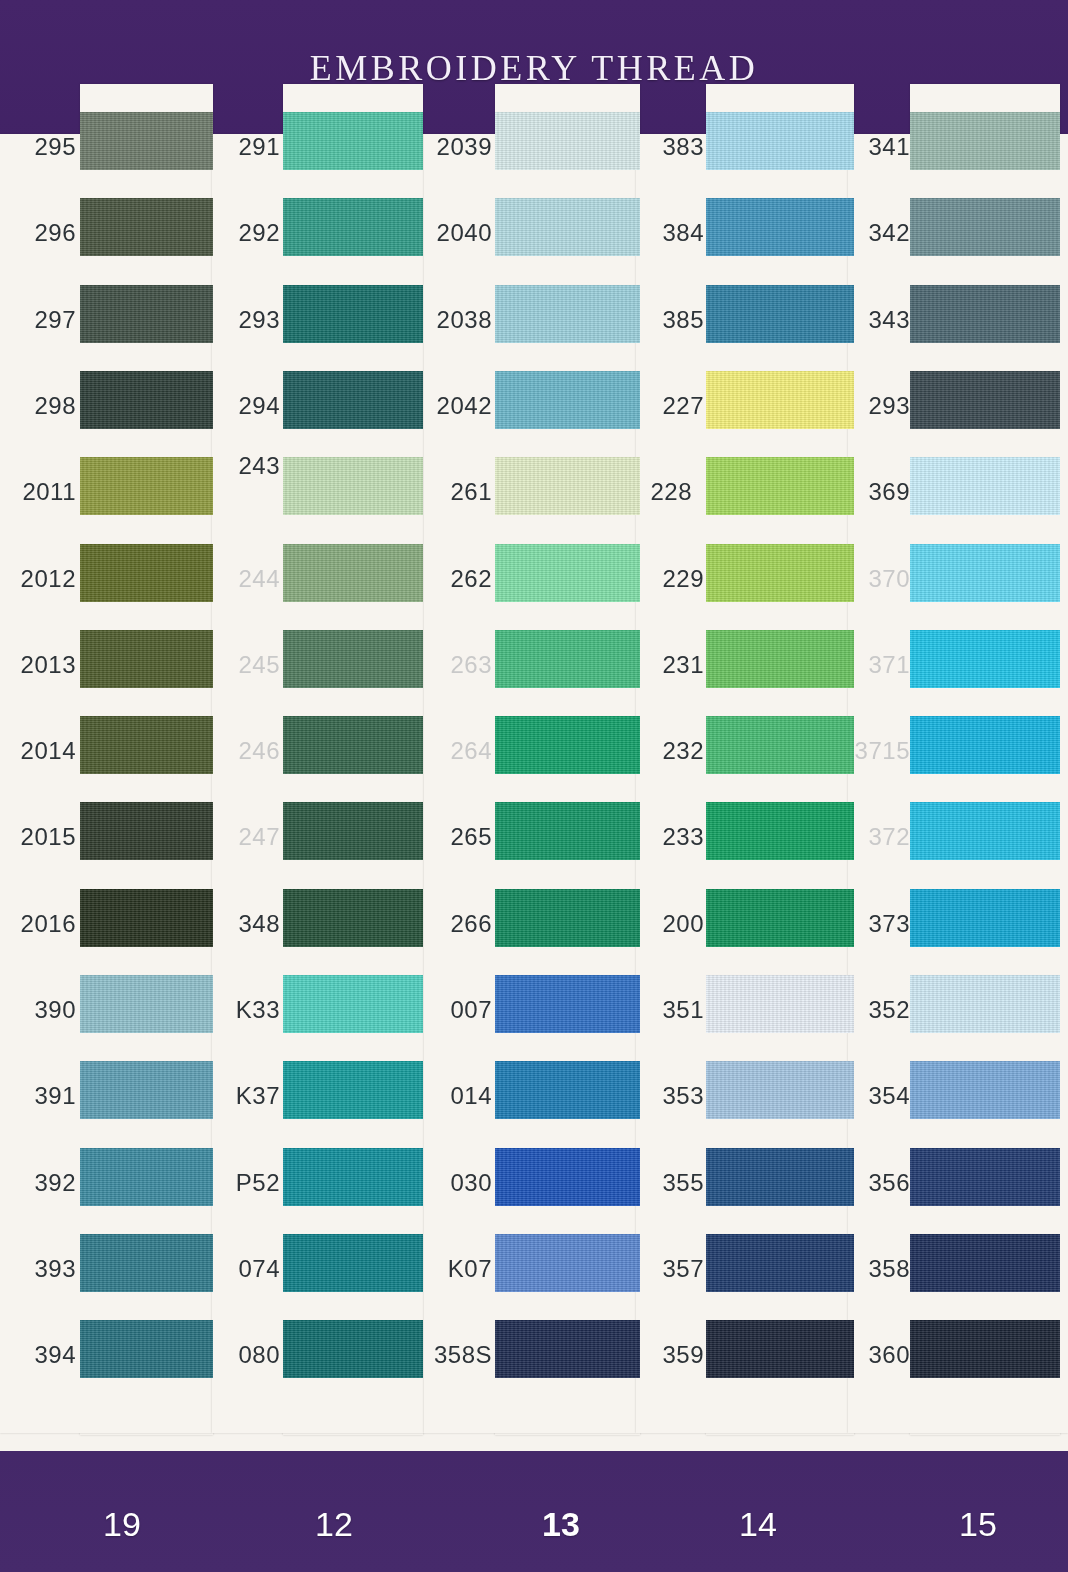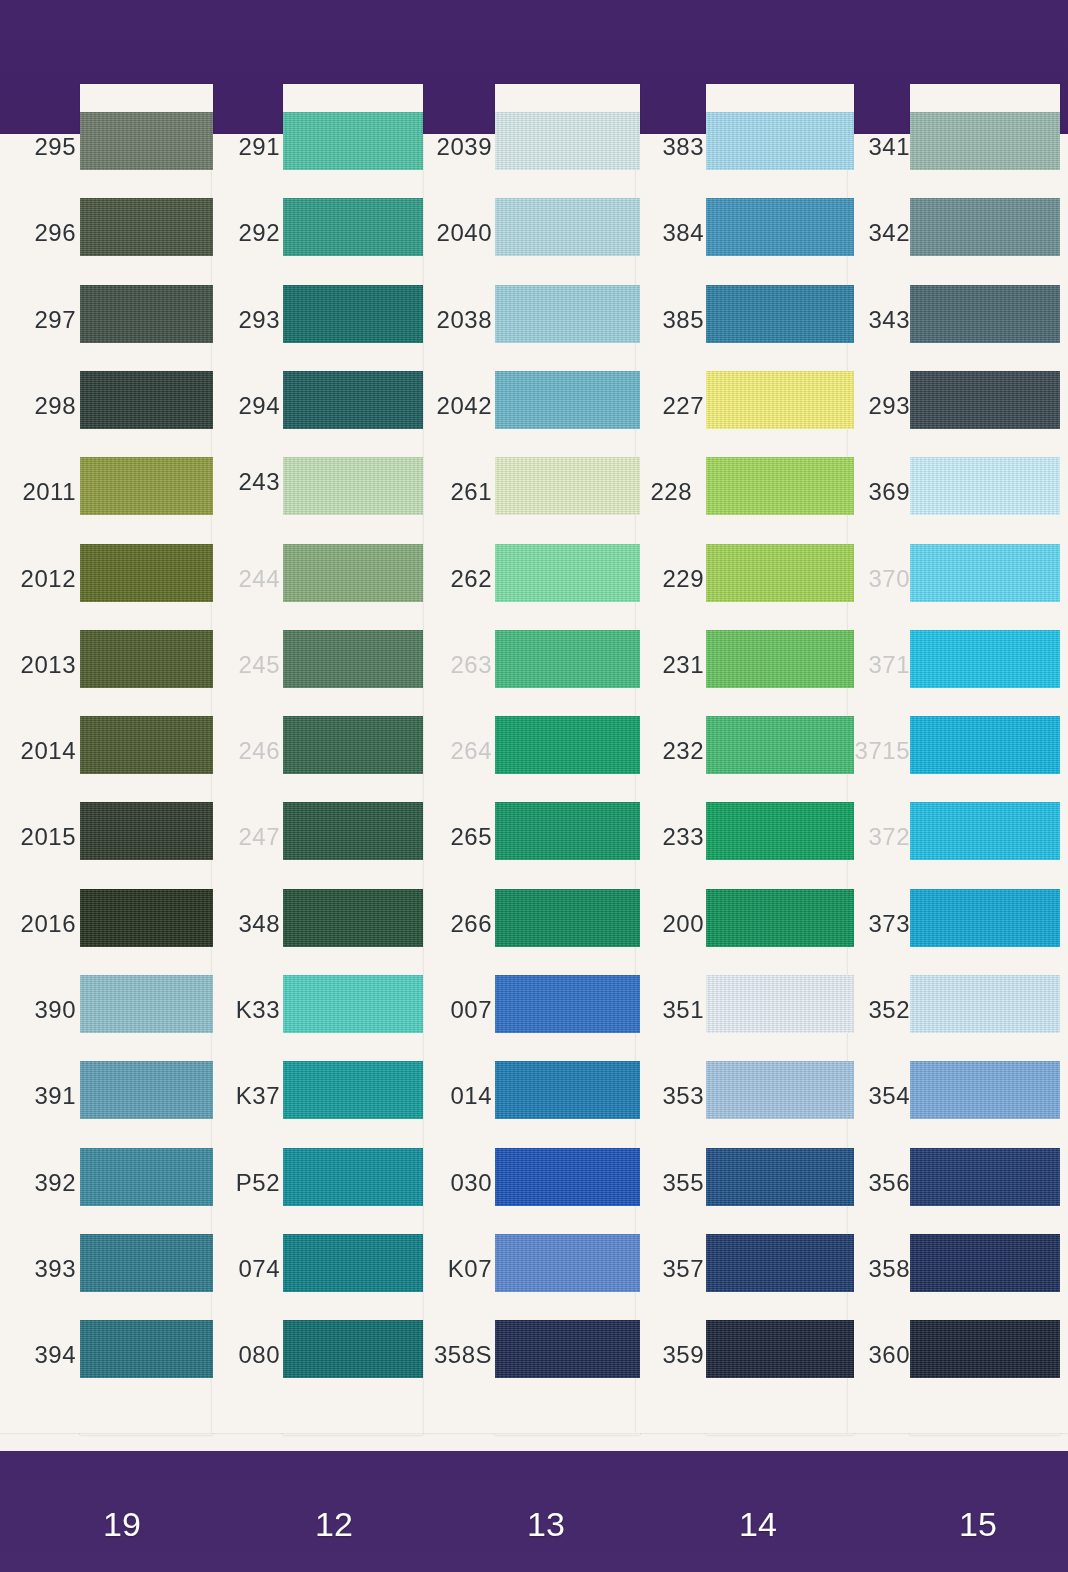--- a/index.html
+++ b/index.html
@@ -44,20 +44,21 @@
 
   
   .seam{position:absolute;left:0;width:1068px;height:1px;background:rgba(0,0,0,.07);}
 </style>
 </head>
 <body>
 
 <div id="page">
   <div class="bg-grad"></div>
 
+  <div class="title">EMBROIDERY THREAD</div>
 
   <div class="sheet"></div>
   <div class="sheet-right"></div>
 
   <div class="seam" style="top:203px;"></div>
   <div class="seam" style="top:1338px;"></div>
 
   <div id="columns">
       <div class="col">
         <div class="card" style="left: 80px; width: 133px; top: 84px; height: 1350.5px;"></div>
@@ -99,21 +100,21 @@
         <div class="card" style="left: 212px; width: 212px; top: 134px; height: 1298.5px; z-index: 0;"></div>
         <div class="sw" title="291" style="left: 283px; width: 140px; top: 112px; height: 58px; background: repeating-linear-gradient(0deg, rgba(255, 255, 255, 0.1) 0px, rgba(255, 255, 255, 0.1) 1px, rgba(0, 0, 0, 0.07) 1px, rgba(0, 0, 0, 0.07) 2px), repeating-linear-gradient(90deg, rgba(255, 255, 255, 0.05) 0px, rgba(255, 255, 255, 0.05) 2px, rgba(0, 0, 0, 0.05) 2px, rgba(0, 0, 0, 0.05) 4px) rgb(79, 195, 164); z-index: 2;"></div>
         <div class="lbl" style="left: 218px; width: 62px; top: 118px; height: 58px; z-index: 3;">291</div>
         <div class="sw" title="292" style="left: 283px; width: 140px; top: 198.3px; height: 58px; background: repeating-linear-gradient(0deg, rgba(255, 255, 255, 0.1) 0px, rgba(255, 255, 255, 0.1) 1px, rgba(0, 0, 0, 0.07) 1px, rgba(0, 0, 0, 0.07) 2px), repeating-linear-gradient(90deg, rgba(255, 255, 255, 0.05) 0px, rgba(255, 255, 255, 0.05) 2px, rgba(0, 0, 0, 0.05) 2px, rgba(0, 0, 0, 0.05) 4px) rgb(47, 155, 135); z-index: 2;"></div>
         <div class="lbl" style="left: 218px; width: 62px; top: 204.3px; height: 58px; z-index: 3;">292</div>
         <div class="sw" title="293" style="left: 283px; width: 140px; top: 284.6px; height: 58px; background: repeating-linear-gradient(0deg, rgba(255, 255, 255, 0.1) 0px, rgba(255, 255, 255, 0.1) 1px, rgba(0, 0, 0, 0.07) 1px, rgba(0, 0, 0, 0.07) 2px), repeating-linear-gradient(90deg, rgba(255, 255, 255, 0.05) 0px, rgba(255, 255, 255, 0.05) 2px, rgba(0, 0, 0, 0.05) 2px, rgba(0, 0, 0, 0.05) 4px) rgb(21, 110, 104); z-index: 2;"></div>
         <div class="lbl" style="left: 218px; width: 62px; top: 290.6px; height: 58px; z-index: 3;">293</div>
         <div class="sw" title="294" style="left: 283px; width: 140px; top: 370.9px; height: 58px; background: repeating-linear-gradient(0deg, rgba(255, 255, 255, 0.1) 0px, rgba(255, 255, 255, 0.1) 1px, rgba(0, 0, 0, 0.07) 1px, rgba(0, 0, 0, 0.07) 2px), repeating-linear-gradient(90deg, rgba(255, 255, 255, 0.05) 0px, rgba(255, 255, 255, 0.05) 2px, rgba(0, 0, 0, 0.05) 2px, rgba(0, 0, 0, 0.05) 4px) rgb(29, 92, 92); z-index: 2;"></div>
         <div class="lbl" style="left: 218px; width: 62px; top: 376.9px; height: 58px; z-index: 3;">294</div>
         <div class="sw" title="243" style="left: 283px; width: 140px; top: 457.2px; height: 58px; background: repeating-linear-gradient(0deg, rgba(255, 255, 255, 0.1) 0px, rgba(255, 255, 255, 0.1) 1px, rgba(0, 0, 0, 0.07) 1px, rgba(0, 0, 0, 0.07) 2px), repeating-linear-gradient(90deg, rgba(255, 255, 255, 0.05) 0px, rgba(255, 255, 255, 0.05) 2px, rgba(0, 0, 0, 0.05) 2px, rgba(0, 0, 0, 0.05) 4px) rgb(195, 223, 182); z-index: 2;"></div>
-        <div class="lbl" style="left: 218px; width: 62px; top: 453px; height: 58px; z-index: 3;">243</div>
+        <div class="lbl" style="left: 218px; width: 62px; top: 437px; height: 58px; z-index: 3;">243</div>
         <div class="sw" title="244" style="left: 283px; width: 140px; top: 543.5px; height: 58px; background: repeating-linear-gradient(0deg, rgba(255, 255, 255, 0.1) 0px, rgba(255, 255, 255, 0.1) 1px, rgba(0, 0, 0, 0.07) 1px, rgba(0, 0, 0, 0.07) 2px), repeating-linear-gradient(90deg, rgba(255, 255, 255, 0.05) 0px, rgba(255, 255, 255, 0.05) 2px, rgba(0, 0, 0, 0.05) 2px, rgba(0, 0, 0, 0.05) 4px) rgb(135, 171, 125); z-index: 2;"></div>
         <div class="lbl faded" style="left: 218px; width: 62px; top: 549.5px; height: 58px; z-index: 3;">244</div>
         <div class="sw" title="245" style="left: 283px; width: 140px; top: 629.8px; height: 58px; background: repeating-linear-gradient(0deg, rgba(255, 255, 255, 0.1) 0px, rgba(255, 255, 255, 0.1) 1px, rgba(0, 0, 0, 0.07) 1px, rgba(0, 0, 0, 0.07) 2px), repeating-linear-gradient(90deg, rgba(255, 255, 255, 0.05) 0px, rgba(255, 255, 255, 0.05) 2px, rgba(0, 0, 0, 0.05) 2px, rgba(0, 0, 0, 0.05) 4px) rgb(79, 122, 93); z-index: 2;"></div>
         <div class="lbl faded" style="left: 218px; width: 62px; top: 635.8px; height: 58px; z-index: 3;">245</div>
         <div class="sw" title="246" style="left: 283px; width: 140px; top: 716.1px; height: 58px; background: repeating-linear-gradient(0deg, rgba(255, 255, 255, 0.1) 0px, rgba(255, 255, 255, 0.1) 1px, rgba(0, 0, 0, 0.07) 1px, rgba(0, 0, 0, 0.07) 2px), repeating-linear-gradient(90deg, rgba(255, 255, 255, 0.05) 0px, rgba(255, 255, 255, 0.05) 2px, rgba(0, 0, 0, 0.05) 2px, rgba(0, 0, 0, 0.05) 4px) rgb(52, 101, 75); z-index: 2;"></div>
         <div class="lbl faded" style="left: 218px; width: 62px; top: 722.1px; height: 58px; z-index: 3;">246</div>
         <div class="sw" title="247" style="left: 283px; width: 140px; top: 802.4px; height: 58px; background: repeating-linear-gradient(0deg, rgba(255, 255, 255, 0.1) 0px, rgba(255, 255, 255, 0.1) 1px, rgba(0, 0, 0, 0.07) 1px, rgba(0, 0, 0, 0.07) 2px), repeating-linear-gradient(90deg, rgba(255, 255, 255, 0.05) 0px, rgba(255, 255, 255, 0.05) 2px, rgba(0, 0, 0, 0.05) 2px, rgba(0, 0, 0, 0.05) 4px) rgb(42, 87, 65); z-index: 2;"></div>
         <div class="lbl faded" style="left: 218px; width: 62px; top: 808.4px; height: 58px; z-index: 3;">247</div>
         <div class="sw" title="248" style="left: 283px; width: 140px; top: 888.7px; height: 58px; background: repeating-linear-gradient(0deg, rgba(255, 255, 255, 0.1) 0px, rgba(255, 255, 255, 0.1) 1px, rgba(0, 0, 0, 0.07) 1px, rgba(0, 0, 0, 0.07) 2px), repeating-linear-gradient(90deg, rgba(255, 255, 255, 0.05) 0px, rgba(255, 255, 255, 0.05) 2px, rgba(0, 0, 0, 0.05) 2px, rgba(0, 0, 0, 0.05) 4px) rgb(36, 80, 56); z-index: 2;"></div>
         <div class="lbl" style="left: 218px; width: 62px; top: 894.7px; height: 58px; z-index: 3;">348</div>
@@ -155,21 +156,21 @@
         <div class="sw" title="007" style="left: 495px; width: 145px; top: 975px; height: 58px; background: repeating-linear-gradient(0deg, rgba(255, 255, 255, 0.1) 0px, rgba(255, 255, 255, 0.1) 1px, rgba(0, 0, 0, 0.07) 1px, rgba(0, 0, 0, 0.07) 2px), repeating-linear-gradient(90deg, rgba(255, 255, 255, 0.05) 0px, rgba(255, 255, 255, 0.05) 2px, rgba(0, 0, 0, 0.05) 2px, rgba(0, 0, 0, 0.05) 4px) rgb(47, 111, 196); z-index: 2;"></div>
         <div class="lbl" style="left: 430px; width: 62px; top: 981px; height: 58px; z-index: 3;">007</div>
         <div class="sw" title="014" style="left: 495px; width: 145px; top: 1061.3px; height: 58px; background: repeating-linear-gradient(0deg, rgba(255, 255, 255, 0.1) 0px, rgba(255, 255, 255, 0.1) 1px, rgba(0, 0, 0, 0.07) 1px, rgba(0, 0, 0, 0.07) 2px), repeating-linear-gradient(90deg, rgba(255, 255, 255, 0.05) 0px, rgba(255, 255, 255, 0.05) 2px, rgba(0, 0, 0, 0.05) 2px, rgba(0, 0, 0, 0.05) 4px) rgb(28, 123, 180); z-index: 2;"></div>
         <div class="lbl" style="left: 430px; width: 62px; top: 1067.3px; height: 58px; z-index: 3;">014</div>
         <div class="sw" title="055" style="left: 495px; width: 145px; top: 1147.6px; height: 58px; background: repeating-linear-gradient(0deg, rgba(255, 255, 255, 0.1) 0px, rgba(255, 255, 255, 0.1) 1px, rgba(0, 0, 0, 0.07) 1px, rgba(0, 0, 0, 0.07) 2px), repeating-linear-gradient(90deg, rgba(255, 255, 255, 0.05) 0px, rgba(255, 255, 255, 0.05) 2px, rgba(0, 0, 0, 0.05) 2px, rgba(0, 0, 0, 0.05) 4px) rgb(27, 82, 184); z-index: 2;"></div>
         <div class="lbl" style="left: 430px; width: 62px; top: 1153.6px; height: 58px; z-index: 3;">030</div>
         <div class="sw" title="K07" style="left: 495px; width: 145px; top: 1233.9px; height: 58px; background: repeating-linear-gradient(0deg, rgba(255, 255, 255, 0.1) 0px, rgba(255, 255, 255, 0.1) 1px, rgba(0, 0, 0, 0.07) 1px, rgba(0, 0, 0, 0.07) 2px), repeating-linear-gradient(90deg, rgba(255, 255, 255, 0.05) 0px, rgba(255, 255, 255, 0.05) 2px, rgba(0, 0, 0, 0.05) 2px, rgba(0, 0, 0, 0.05) 4px) rgb(90, 134, 207); z-index: 2;"></div>
         <div class="lbl" style="left: 430px; width: 62px; top: 1239.9px; height: 58px; z-index: 3;">K07</div>
         <div class="sw" title="358S" style="left: 495px; width: 145px; top: 1320.2px; height: 58px; background: repeating-linear-gradient(0deg, rgba(255, 255, 255, 0.1) 0px, rgba(255, 255, 255, 0.1) 1px, rgba(0, 0, 0, 0.07) 1px, rgba(0, 0, 0, 0.07) 2px), repeating-linear-gradient(90deg, rgba(255, 255, 255, 0.05) 0px, rgba(255, 255, 255, 0.05) 2px, rgba(0, 0, 0, 0.05) 2px, rgba(0, 0, 0, 0.05) 4px) rgb(29, 42, 79); z-index: 2;"></div>
         <div class="lbl" style="left: 430px; width: 62px; top: 1326.2px; height: 58px; z-index: 3; text-align: center;">358S</div>
-        <div class="colnum" style="left: 486px;">13</div>
+        <div class="colnum" style="left: 501px; font-weight: bold;">13</div>
       </div>
       <div class="col">
         <div class="card" style="left: 706px; width: 148px; top: 84px; height: 1350.5px;"></div>
         <div class="card" style="left: 636px; width: 212px; top: 134px; height: 1298.5px; z-index: 0;"></div>
         <div class="sw" title="383" style="left: 706px; width: 148px; top: 112px; height: 58px; background: repeating-linear-gradient(0deg, rgba(255, 255, 255, 0.1) 0px, rgba(255, 255, 255, 0.1) 1px, rgba(0, 0, 0, 0.07) 1px, rgba(0, 0, 0, 0.07) 2px), repeating-linear-gradient(90deg, rgba(255, 255, 255, 0.05) 0px, rgba(255, 255, 255, 0.05) 2px, rgba(0, 0, 0, 0.05) 2px, rgba(0, 0, 0, 0.05) 4px) rgb(166, 220, 239); z-index: 2;"></div>
         <div class="lbl" style="left: 642px; width: 62px; top: 118px; height: 58px; z-index: 3;">383</div>
         <div class="sw" title="384" style="left: 706px; width: 148px; top: 198.3px; height: 58px; background: repeating-linear-gradient(0deg, rgba(255, 255, 255, 0.1) 0px, rgba(255, 255, 255, 0.1) 1px, rgba(0, 0, 0, 0.07) 1px, rgba(0, 0, 0, 0.07) 2px), repeating-linear-gradient(90deg, rgba(255, 255, 255, 0.05) 0px, rgba(255, 255, 255, 0.05) 2px, rgba(0, 0, 0, 0.05) 2px, rgba(0, 0, 0, 0.05) 4px) rgb(63, 148, 189); z-index: 2;"></div>
         <div class="lbl" style="left: 642px; width: 62px; top: 204.3px; height: 58px; z-index: 3;">384</div>
         <div class="sw" title="385" style="left: 706px; width: 148px; top: 284.6px; height: 58px; background: repeating-linear-gradient(0deg, rgba(255, 255, 255, 0.1) 0px, rgba(255, 255, 255, 0.1) 1px, rgba(0, 0, 0, 0.07) 1px, rgba(0, 0, 0, 0.07) 2px), repeating-linear-gradient(90deg, rgba(255, 255, 255, 0.05) 0px, rgba(255, 255, 255, 0.05) 2px, rgba(0, 0, 0, 0.05) 2px, rgba(0, 0, 0, 0.05) 4px) rgb(46, 127, 163); z-index: 2;"></div>
         <div class="lbl" style="left: 642px; width: 62px; top: 290.6px; height: 58px; z-index: 3;">385</div>

